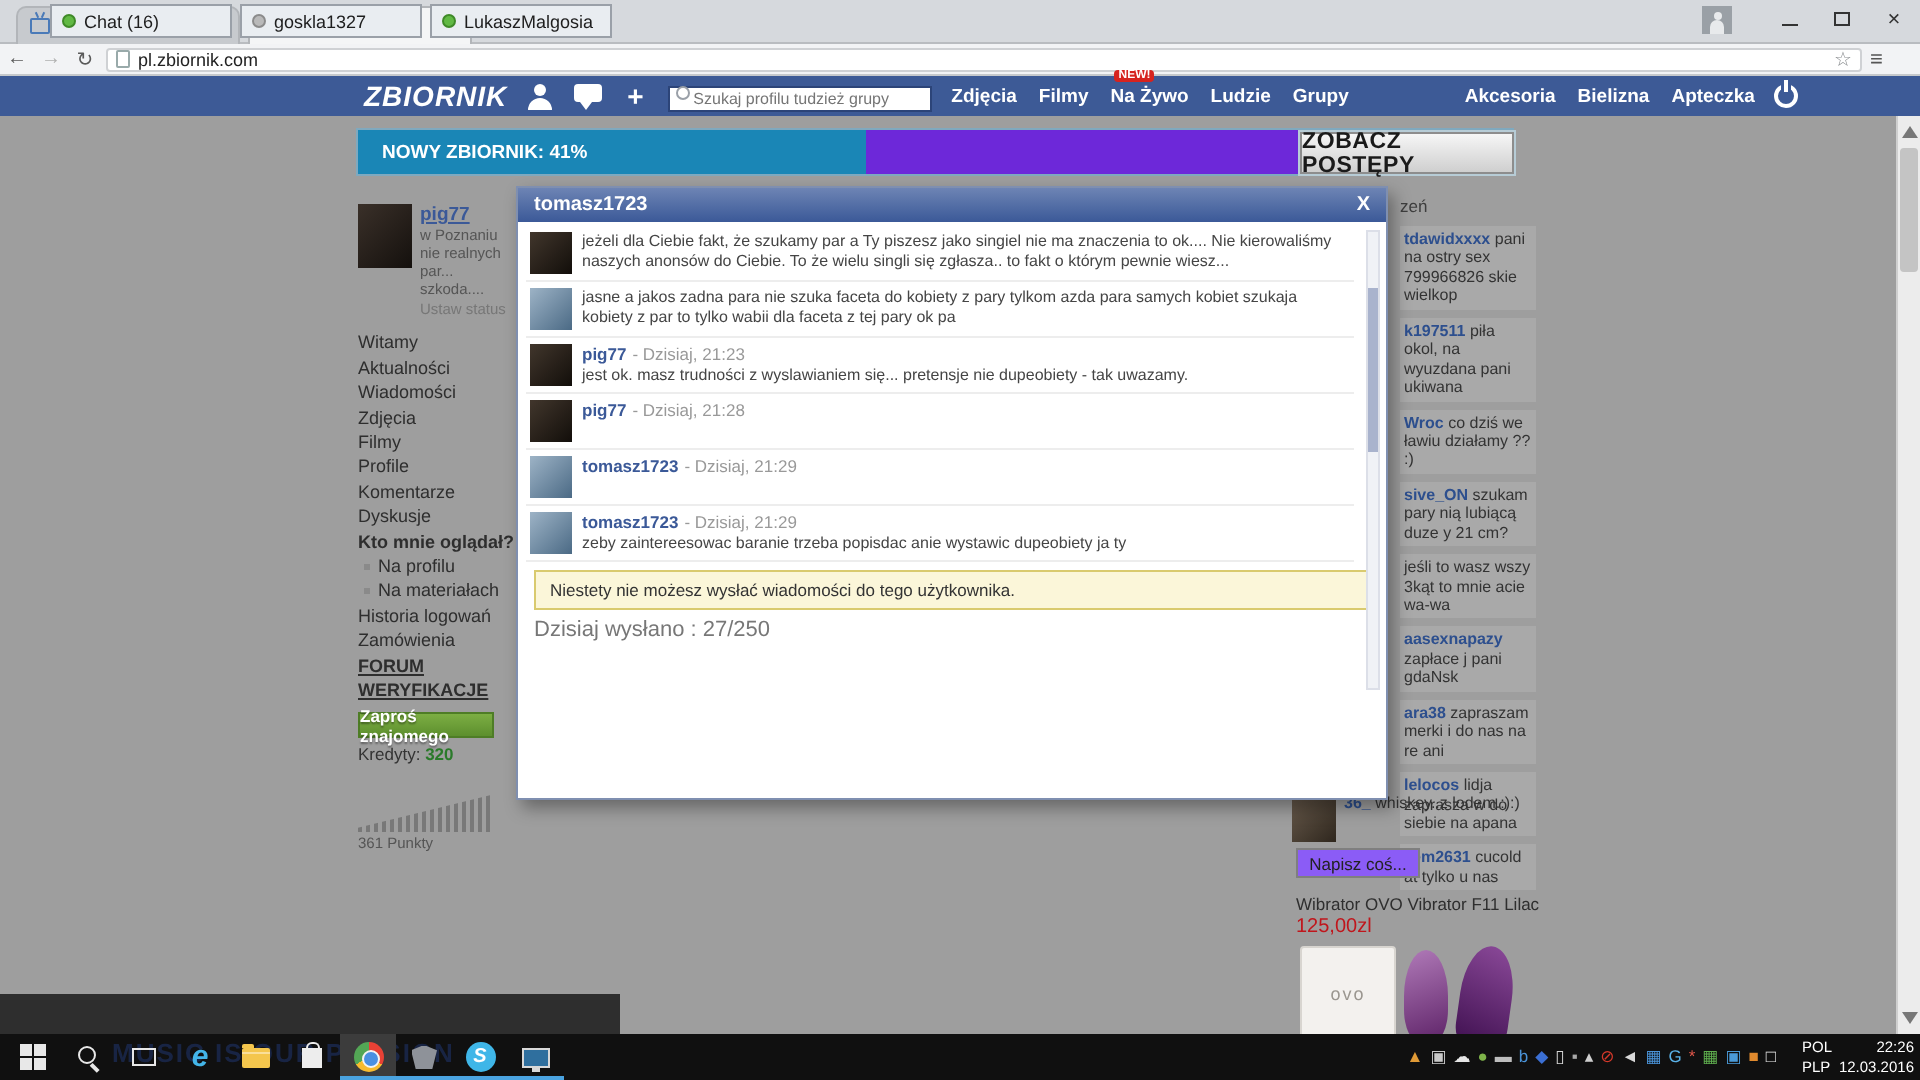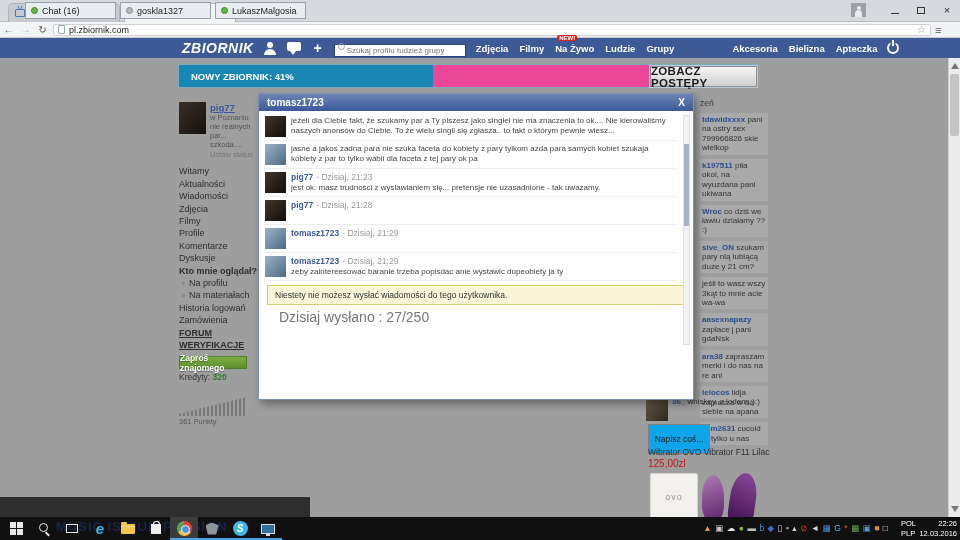--- a/index.html
+++ b/index.html
@@ -54,21 +54,21 @@
   .ic-power::after{content:"";position:absolute;top:-4px;left:3px;width:2px;height:6px;background:#fff;box-shadow:0 0 0 1.5px #3d5a96}
 
   
   .pgscroll{position:absolute;right:0;top:58px;width:12px;height:459px;background:#ececec;border-left:1px solid #cfcfcf}
   .sarrow{position:absolute;left:2px;width:0;height:0;border-left:4px solid transparent;border-right:4px solid transparent}
   .sarrow.up{top:5px;border-bottom:6px solid #777}
   .sarrow.down{bottom:5px;border-top:6px solid #777}
   .sthumb{position:absolute;left:1px;top:16px;width:9px;height:62px;background:#c4c4c4;border-radius:2px}
 
   
-  .banner{position:absolute;left:178px;top:64px;width:579px;height:24px;background:#ec4899;border:1px solid #7fa9bf}
+  .banner{position:absolute;left:178px;top:64px;width:579px;height:24px;background:#6d28d9;border:1px solid #7fa9bf}
   .banner .fill{position:absolute;left:0;top:0;height:100%;width:44%;background:#1a86b6}
   .banner .blabel{position:absolute;left:12px;top:6px;color:#fff;font-size:9.5px;font-weight:bold}
   .progressbtn{position:absolute;left:650px;top:66px;width:107px;height:21px;background:linear-gradient(#f6f6f6,#cfcfcf);border:1px solid #8d8d8d;box-shadow:0 0 0 1px #b7ccd6;font-weight:bold;font-size:11.5px;color:#1a1a1a;display:flex;align-items:center;justify-content:center;cursor:pointer;letter-spacing:.3px}
 
   
   .sidebar{position:absolute;left:179px;top:102px;width:80px}
   .profile{display:flex;gap:4px}
   .pavatar{width:27px;height:32px;background:linear-gradient(135deg,#3a3029,#14100d);flex:0 0 auto}
   .pinfo{font-size:7.5px;color:#555;line-height:1.2}
   .uname{color:#3b5998;font-weight:bold;font-size:9.5px;text-decoration:underline;cursor:pointer;display:block}
@@ -87,21 +87,21 @@
   .points{margin-top:1px;font-size:7.5px;color:#555}
 
   
   .shout{position:absolute;left:700px;top:98px;width:68px}
   .shout-h{font-size:8.5px;color:#3e3e3e;margin-bottom:5px}
   .sentry{background:#a9a9a9;font-size:8px;line-height:1.18;color:#333;padding:2px;margin-bottom:4px;word-wrap:break-word}
   .su{color:#2d4f8e;font-weight:bold;cursor:pointer}
   .whiskey{position:absolute;left:646px;top:397px;width:122px;display:flex;gap:4px}
   .wav{width:22px;height:24px;background:linear-gradient(135deg,#6b5d4e,#2e261d);flex:0 0 auto}
   .wtext{font-size:8px;line-height:1.2;color:#333}
-  .writebtn{position:absolute;left:648px;top:424px;width:62px;height:30px;background:#0ea5e9;border:1px solid #7f7f7f;font-size:8.5px;color:#222;display:flex;align-items:center;justify-content:center;cursor:pointer}
+  .writebtn{position:absolute;left:648px;top:424px;width:62px;height:15px;background:#8b5cf6;border:1px solid #7f7f7f;font-size:8.5px;color:#222;display:flex;align-items:center;justify-content:center;cursor:pointer}
   .ad{position:absolute;left:648px;top:447px;width:120px;cursor:pointer}
   .ad-title{font-size:8.5px;color:#2e2e2e;white-space:nowrap}
   .ad-price{font-size:10px;font-weight:normal;color:#c0161c;margin-top:1px}
   .ad-img{position:relative;margin-top:4px;width:120px;height:50px;overflow:hidden}
   .ovo-box{position:absolute;left:2px;top:0;width:48px;height:48px;background:#f3f1ee;border:1px solid #d8d5d0;border-radius:2px;display:flex;align-items:center;justify-content:center;font-size:9px;color:#9a968f;letter-spacing:1px}
   .vib1{position:absolute;left:54px;top:2px;width:22px;height:46px;background:linear-gradient(160deg,#b07ab8,#5e2368);border-radius:50% 50% 35% 35%}
   .vib2{position:absolute;left:82px;top:0;width:26px;height:50px;background:linear-gradient(200deg,#8c4a9a,#3f1050);border-radius:50% 50% 20% 20%;transform:rotate(8deg)}
 
   
   .modal{position:absolute;left:258px;top:93px;width:436px;height:307px;background:#fff;border:1px solid #7f8fb0;box-shadow:3px 4px 8px rgba(0,0,0,.35)}
@@ -113,21 +113,21 @@
   .mav.pig{background:linear-gradient(135deg,#41362c,#120e0a)}
   .mav.tomasz{background:linear-gradient(135deg,#9db3c6,#4b6a85)}
   .mbody{flex:1}
   .mhead{font-size:8.5px;line-height:1.25}
   .mauthor{color:#3b5998;font-weight:bold;cursor:pointer}
   .mtime{color:#999;margin-left:3px}
   .mtext{font-size:8px;line-height:1.22;color:#454545}
   .mscroll{position:absolute;right:3px;top:21px;width:7px;height:230px;background:#f0f2f6;border:1px solid #dcdfe8}
   .mthumb{position:absolute;left:0;top:28px;width:5px;height:82px;background:#a9b3cd;cursor:grab}
   .notice{margin:4px 8px 0 8px;background:#fbf6d9;border:1px solid #d9ca6e;padding:4px 7px;font-size:8.5px;color:#333}
-  .sentinfo{padding:4px 20px;font-size:14px;color:#777}
+  .sentinfo{padding:4px 8px;font-size:11px;color:#777}
 
   
   .chatdock{position:absolute;left:0;top:497px;width:310px;height:20px;background:#2e2e2e}
   .chattabs{position:absolute;left:25px;top:2px;display:flex;gap:4px}
   .ctab{width:91px;height:17px;background:#e9edf1;border:1px solid #9aa0a8;display:flex;align-items:center;gap:4px;padding:0 5px;font-size:9px;color:#1e1e1e;cursor:pointer}
   .dot{width:7px;height:7px;border-radius:50%;flex:0 0 auto}
   .dot.on{background:#61b944;border:1px solid #3f8a28}
   .dot.off{background:#b9b9b9;border:1px solid #8b8b8b}
 
   
@@ -317,21 +317,21 @@
         <div class="msg">
           <span class="mav tomasz"></span>
           <div class="mbody">
             <div class="mtext">jasne a jakos zadna para nie szuka faceta do kobiety z pary tylkom azda para samych kobiet szukaja kobiety z par to tylko wabii dla faceta z tej pary ok pa</div>
           </div>
         </div>
         <div class="msg">
           <span class="mav pig"></span>
           <div class="mbody">
             <div class="mhead"><span class="mauthor">pig77</span><span class="mtime">- Dzisiaj, 21:23</span></div>
-            <div class="mtext">jest ok. masz trudności z wyslawianiem się... pretensje nie uzasadnione - tak uwazamy.</div>
+            <div class="mtext">jest ok. masz trudności z wyslawianiem się... pretensje nie dupeobiety - tak uwazamy.</div>
           </div>
         </div>
         <div class="msg">
           <span class="mav pig"></span>
           <div class="mbody">
             <div class="mhead"><span class="mauthor">pig77</span><span class="mtime">- Dzisiaj, 21:28</span></div>
           </div>
         </div>
         <div class="msg">
           <span class="mav tomasz"></span>

